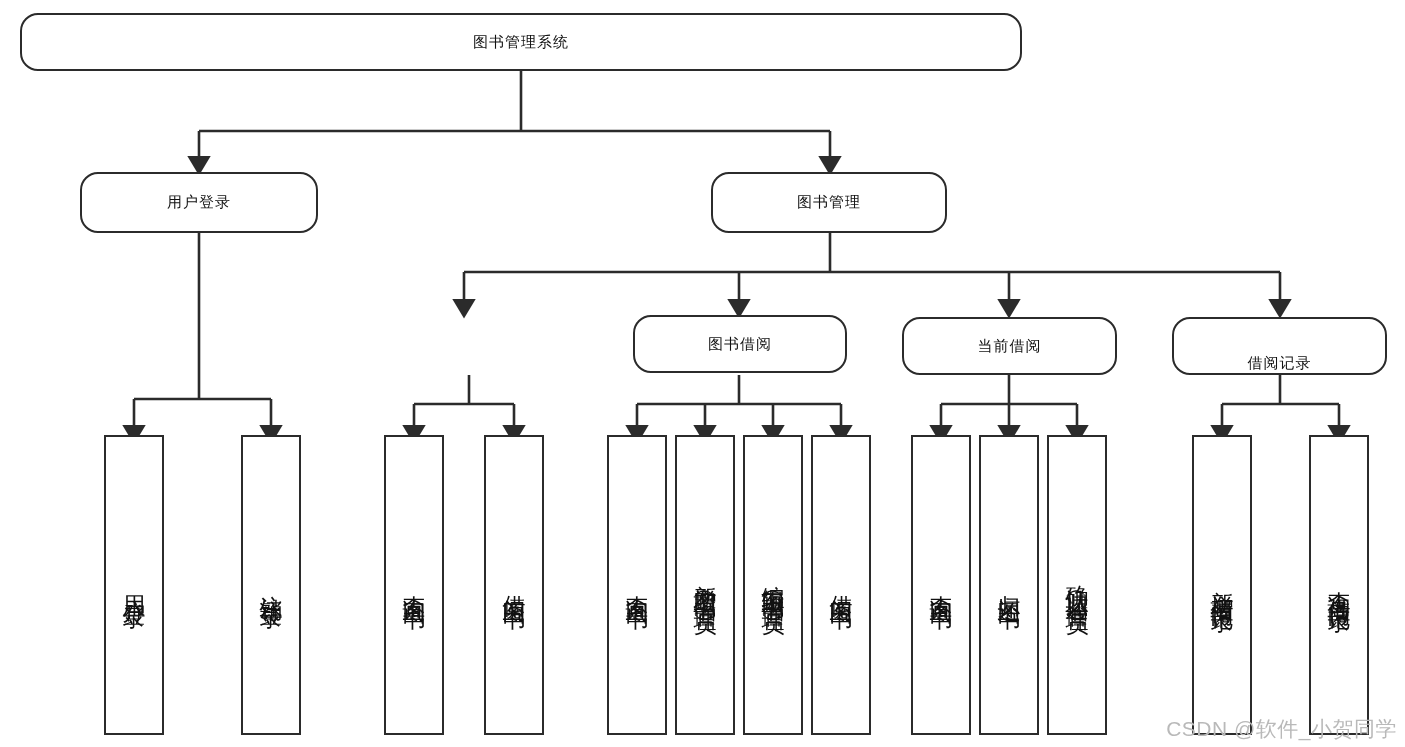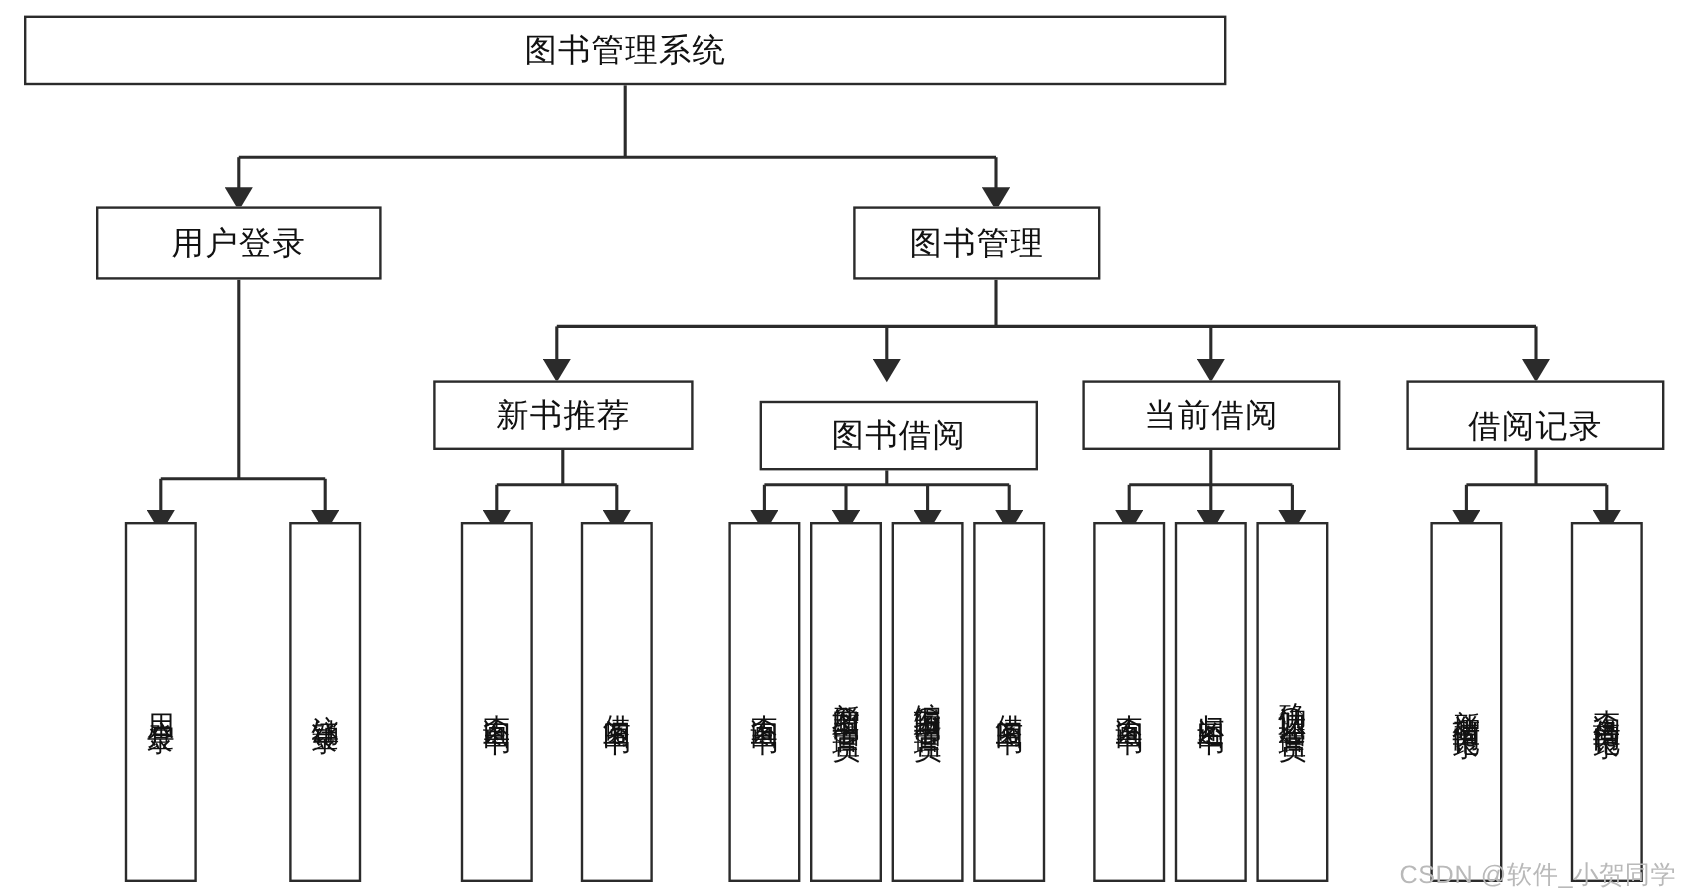--- a/index.html
+++ b/index.html
@@ -24,22 +24,23 @@
     box-sizing:border-box;
     background:#ffffff;
     border:2px solid #2b2b2b;
     display:flex;
     align-items:center;
     justify-content:center;
     color:#111111;
     z-index:2;
   }
   .node.horizontal{
-    font-size:27px;
+    font-size:15px;
     letter-spacing:1px;
+    border-radius:18px;
   }
   .node.vertical{
     writing-mode:vertical-rl;
     text-orientation:upright;
     font-size:23px;
     letter-spacing:4px;
     line-height:1;
     padding-top:4px;
     padding-bottom:4px;
   }
@@ -113,28 +114,25 @@
     </g>
   </svg>
 
   <div class="node horizontal" style="left:20px;top:13px;width:1002px;height:58px;">
     <span class="label">图书管理系统</span>
   </div>
 
   <div class="node horizontal" style="left:80px;top:172px;width:238px;height:61px;">
     <span class="label">用户登录</span>
   </div>
-  <div class="node horizontal" style="left:711px;top:172px;width:206px;height:61px;">
+  <div class="node horizontal" style="left:711px;top:172px;width:236px;height:61px;">
     <span class="label">图书管理</span>
   </div>
 
-  <div class="node horizontal" style="left:361px;top:317px;width:217px;height:58px;">
-    <span class="label">新书推荐</span>
-  </div>
-  <div class="node horizontal" style="left:633px;top:334px;width:232px;height:58px;align-items:center;">
+  <div class="node horizontal" style="left:633px;top:315px;width:214px;height:58px;align-items:center;">
     <span class="label">图书借阅</span>
   </div>
   <div class="node horizontal" style="left:902px;top:317px;width:215px;height:58px;font-family:Liberation Serif, serif;">
     <span class="label">当前借阅</span>
   </div>
   <div class="node horizontal" style="left:1172px;top:317px;width:215px;height:58px;align-items:flex-end;">
     <span class="label">借阅记录</span>
   </div>
 
   <div class="node vertical" style="left:104px;top:435px;width:60px;height:300px;">

